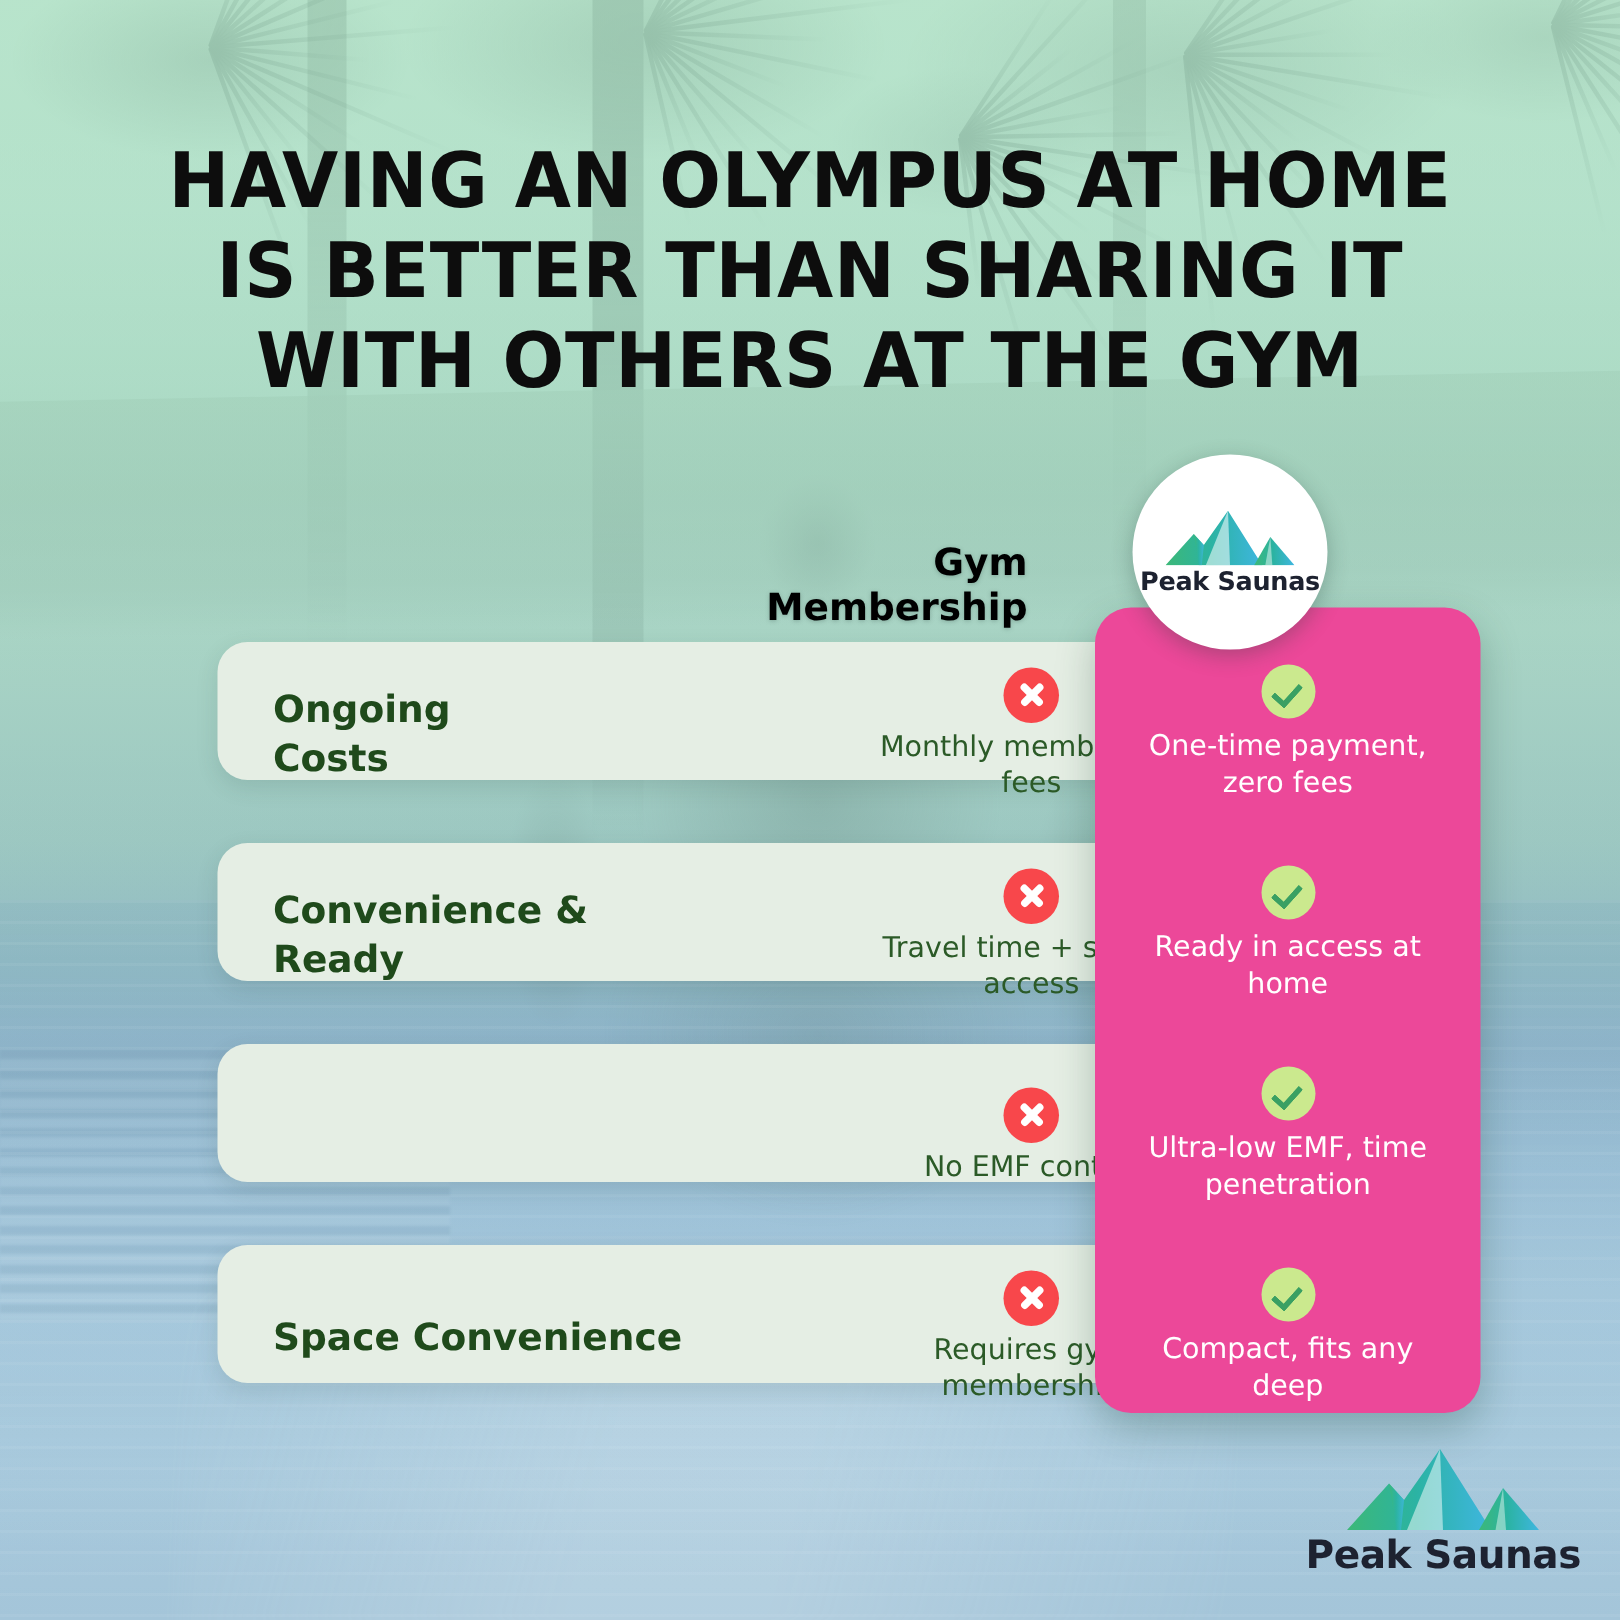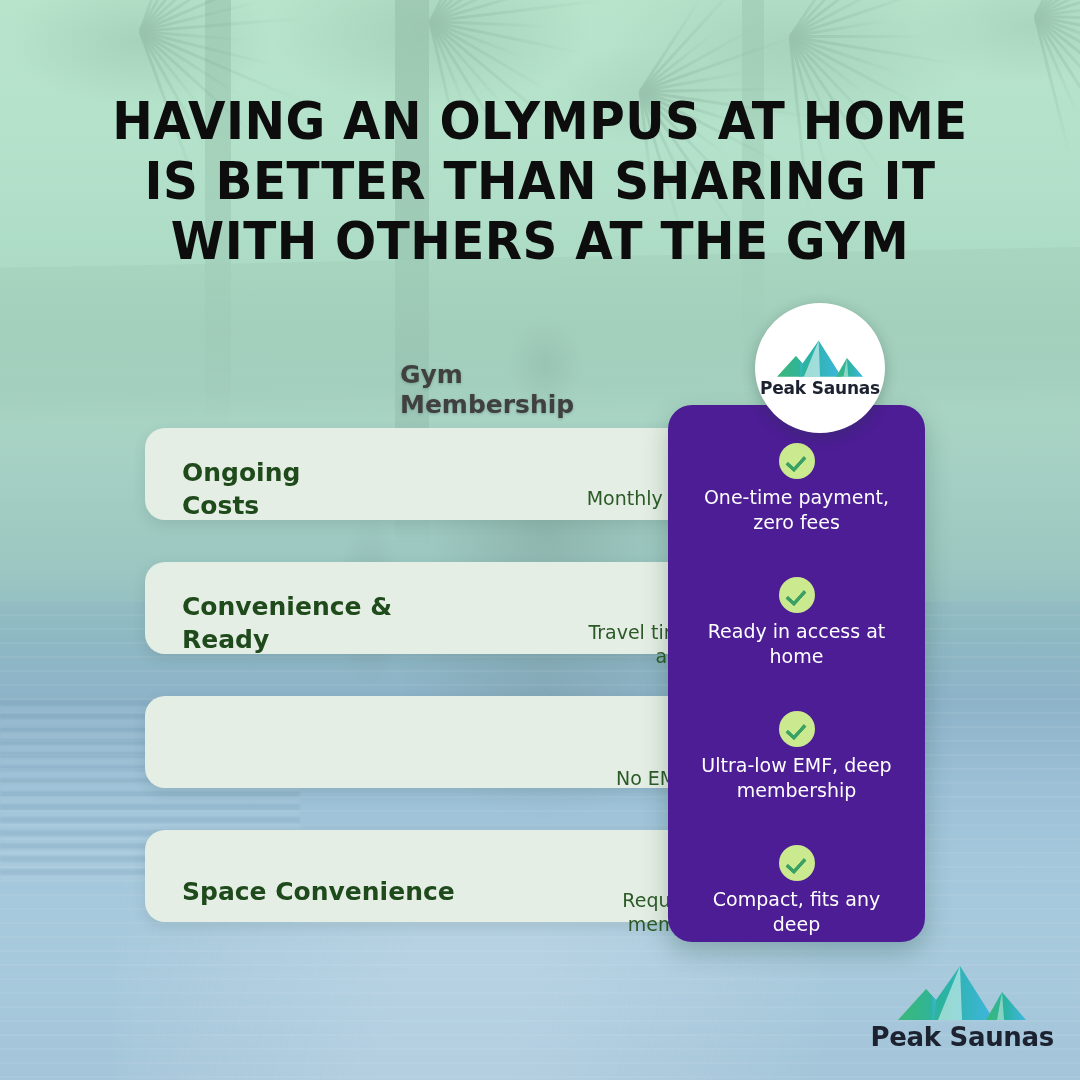--- a/index.html
+++ b/index.html
@@ -152,22 +152,22 @@
     letter-spacing: .5px;
     text-transform: uppercase;
     transform: scaleX(.95);
   }
   #title .ln { display: block; white-space: nowrap; }
 
   
   #gym-header {
     position: absolute;
     top: 360px; left: 400px; width: 285px;
-    text-align: left;
-    color: #404040;
+    text-align: right;
+    color: #000000;
     font-family: "DejaVu Sans", sans-serif;
     font-weight: 700;
     font-size: 25px;
     line-height: 30px;
     text-shadow: 0 1px 3px rgba(60,90,80,.35);
   }
 
   
   .row-card {
     position: absolute;
@@ -224,23 +224,23 @@
     left: 50%; top: 50%;
     width: 19px; height: 4.5px; border-radius: 3px;
     background: #fff;
   }
   .x-badge::before { transform: translate(-50%,-50%) rotate(45deg); }
   .x-badge::after  { transform: translate(-50%,-50%) rotate(-45deg); }
 
   
   #green-panel {
     position: absolute;
-    top: 405px; left: 668px;
+    top: 405px; left: 730px;
     width: 257px; height: 537px;
-    background: #4c1d95;
+    background: #ec4899;
     border-radius: 24px;
     box-shadow: 0 10px 26px rgba(25,70,50,.28);
   }
   .peak-cell {
     position: absolute;
     left: 0; width: 257px;
     height: 122px;
     display: flex; flex-direction: column; align-items: center; justify-content: center;
     gap: 6px;
   }
@@ -461,21 +461,21 @@
     <div class="peak-cell p0">
       <span class="check-badge"></span>
       <span class="cell-text">One-time payment, zero fees</span>
     </div>
     <div class="peak-cell p1">
       <span class="check-badge"></span>
       <span class="cell-text">Ready in access at home</span>
     </div>
     <div class="peak-cell p2">
       <span class="check-badge"></span>
-      <span class="cell-text">Ultra-low EMF, deep membership</span>
+      <span class="cell-text">Ultra-low EMF, time penetration</span>
     </div>
     <div class="peak-cell p3">
       <span class="check-badge"></span>
       <span class="cell-text">Compact, fits any deep</span>
     </div>
   </div>
 
   <div id="logo-badge">
     <svg class="mark" viewBox="0 0 128 56">
       <defs>

